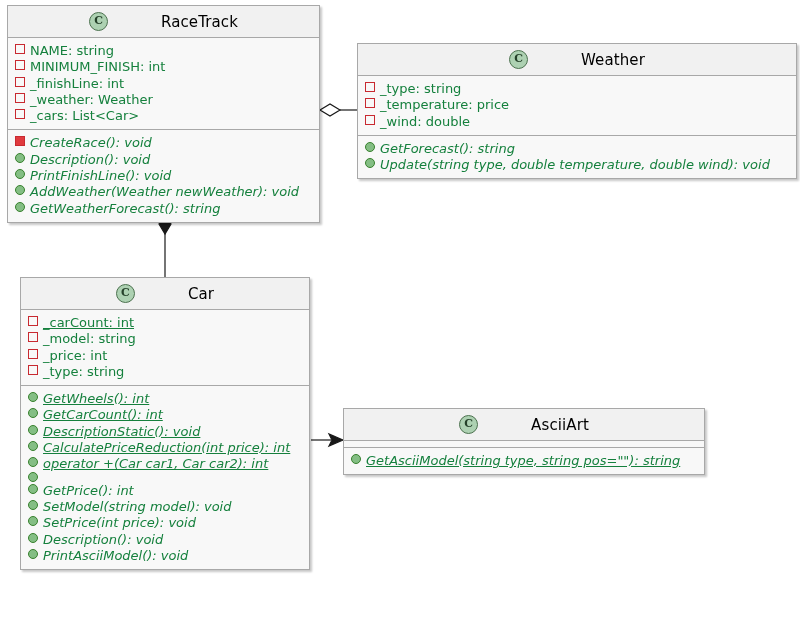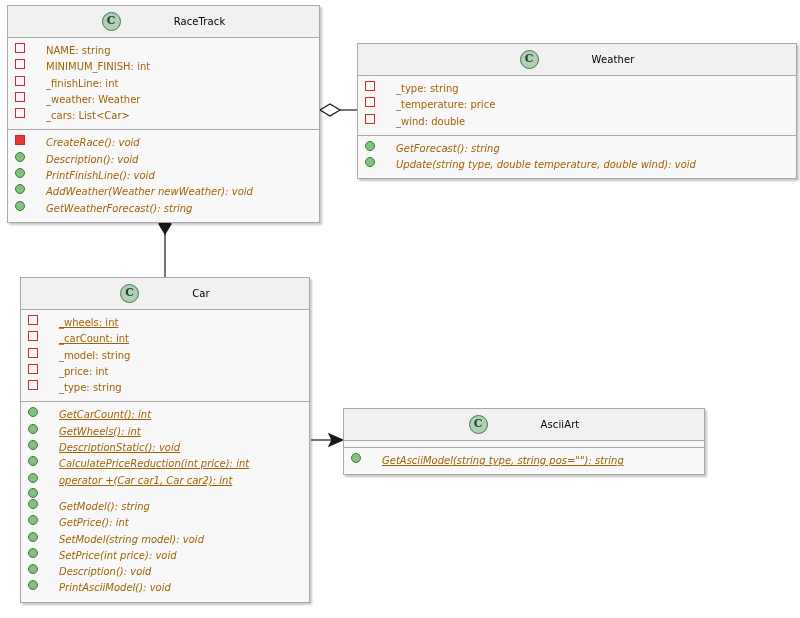--- a/index.html
+++ b/index.html
@@ -50,21 +50,21 @@
     background: #ADD1B2;
     border: 1px solid #4C724F;
     color: #25412A;
     font-size: 11px;
     font-weight: bold;
     line-height: 15px;
     text-align: center;
     font-family: "DejaVu Serif", "Liberation Serif", serif;
   }
   .class-title {
-    font-size: 10px;
+    font-size: 15px;
     color: #000000;
     letter-spacing: 0.1px;
     margin-left: 45px;
   }
   .compartment {
     box-sizing: border-box;
     padding: 5px 6px 5px 7px;
     background: #F8F8F8;
     border-bottom: 1px solid #A8A8A8;
   }
@@ -72,23 +72,23 @@
     border-bottom: none;
     font-style: italic;
   }
   .compartment.empty {
     padding: 0;
     height: 7px;
   }
   .member {
     display: flex;
     align-items: baseline;
-    gap: 21px;
-    font-size: 10px;
-    color: #a16207;
+    gap: 5px;
+    font-size: 13px;
+    color: #15803d;
     line-height: 16.3px;
     white-space: nowrap;
   }
   .member .label { display: inline-block; }
   .member.static .label { text-decoration: underline; }
 
   .vis {
     flex: 0 0 auto;
     position: relative;
     top: -1px;
@@ -216,66 +216,58 @@
   </div>
 
   <div class="uml-class" style="left:20px; top:277px; width:290px;">
     <div class="class-header">
       <span class="class-icon">C</span>
       <span class="class-title">Car</span>
     </div>
     <div class="compartment">
       <div class="member static">
           <span class="vis field-private"></span>
-          <span class="label">_wheels: int</span>
-        </div>
-      <div class="member static">
-          <span class="vis field-private"></span>
           <span class="label">_carCount: int</span>
         </div>
       <div class="member">
           <span class="vis field-private"></span>
           <span class="label">_model: string</span>
         </div>
       <div class="member">
           <span class="vis field-private"></span>
           <span class="label">_price: int</span>
         </div>
       <div class="member">
           <span class="vis field-private"></span>
           <span class="label">_type: string</span>
         </div>
     </div>
     <div class="compartment">
       <div class="member static">
           <span class="vis method-public"></span>
+          <span class="label">GetWheels(): int</span>
+        </div>
+      <div class="member static">
+          <span class="vis method-public"></span>
           <span class="label">GetCarCount(): int</span>
         </div>
       <div class="member static">
           <span class="vis method-public"></span>
-          <span class="label">GetWheels(): int</span>
-        </div>
-      <div class="member static">
-          <span class="vis method-public"></span>
           <span class="label">DescriptionStatic(): void</span>
         </div>
       <div class="member static">
           <span class="vis method-public"></span>
           <span class="label">CalculatePriceReduction(int price): int</span>
         </div>
       <div class="member static">
           <span class="vis method-public"></span>
           <span class="label">operator +(Car car1, Car car2): int</span>
         </div>
       <div class="member static">
           <span class="vis method-public"></span>
-        </div>
-      <div class="member">
-          <span class="vis method-public"></span>
-          <span class="label">GetModel(): string</span>
         </div>
       <div class="member">
           <span class="vis method-public"></span>
           <span class="label">GetPrice(): int</span>
         </div>
       <div class="member">
           <span class="vis method-public"></span>
           <span class="label">SetModel(string model): void</span>
         </div>
       <div class="member">

